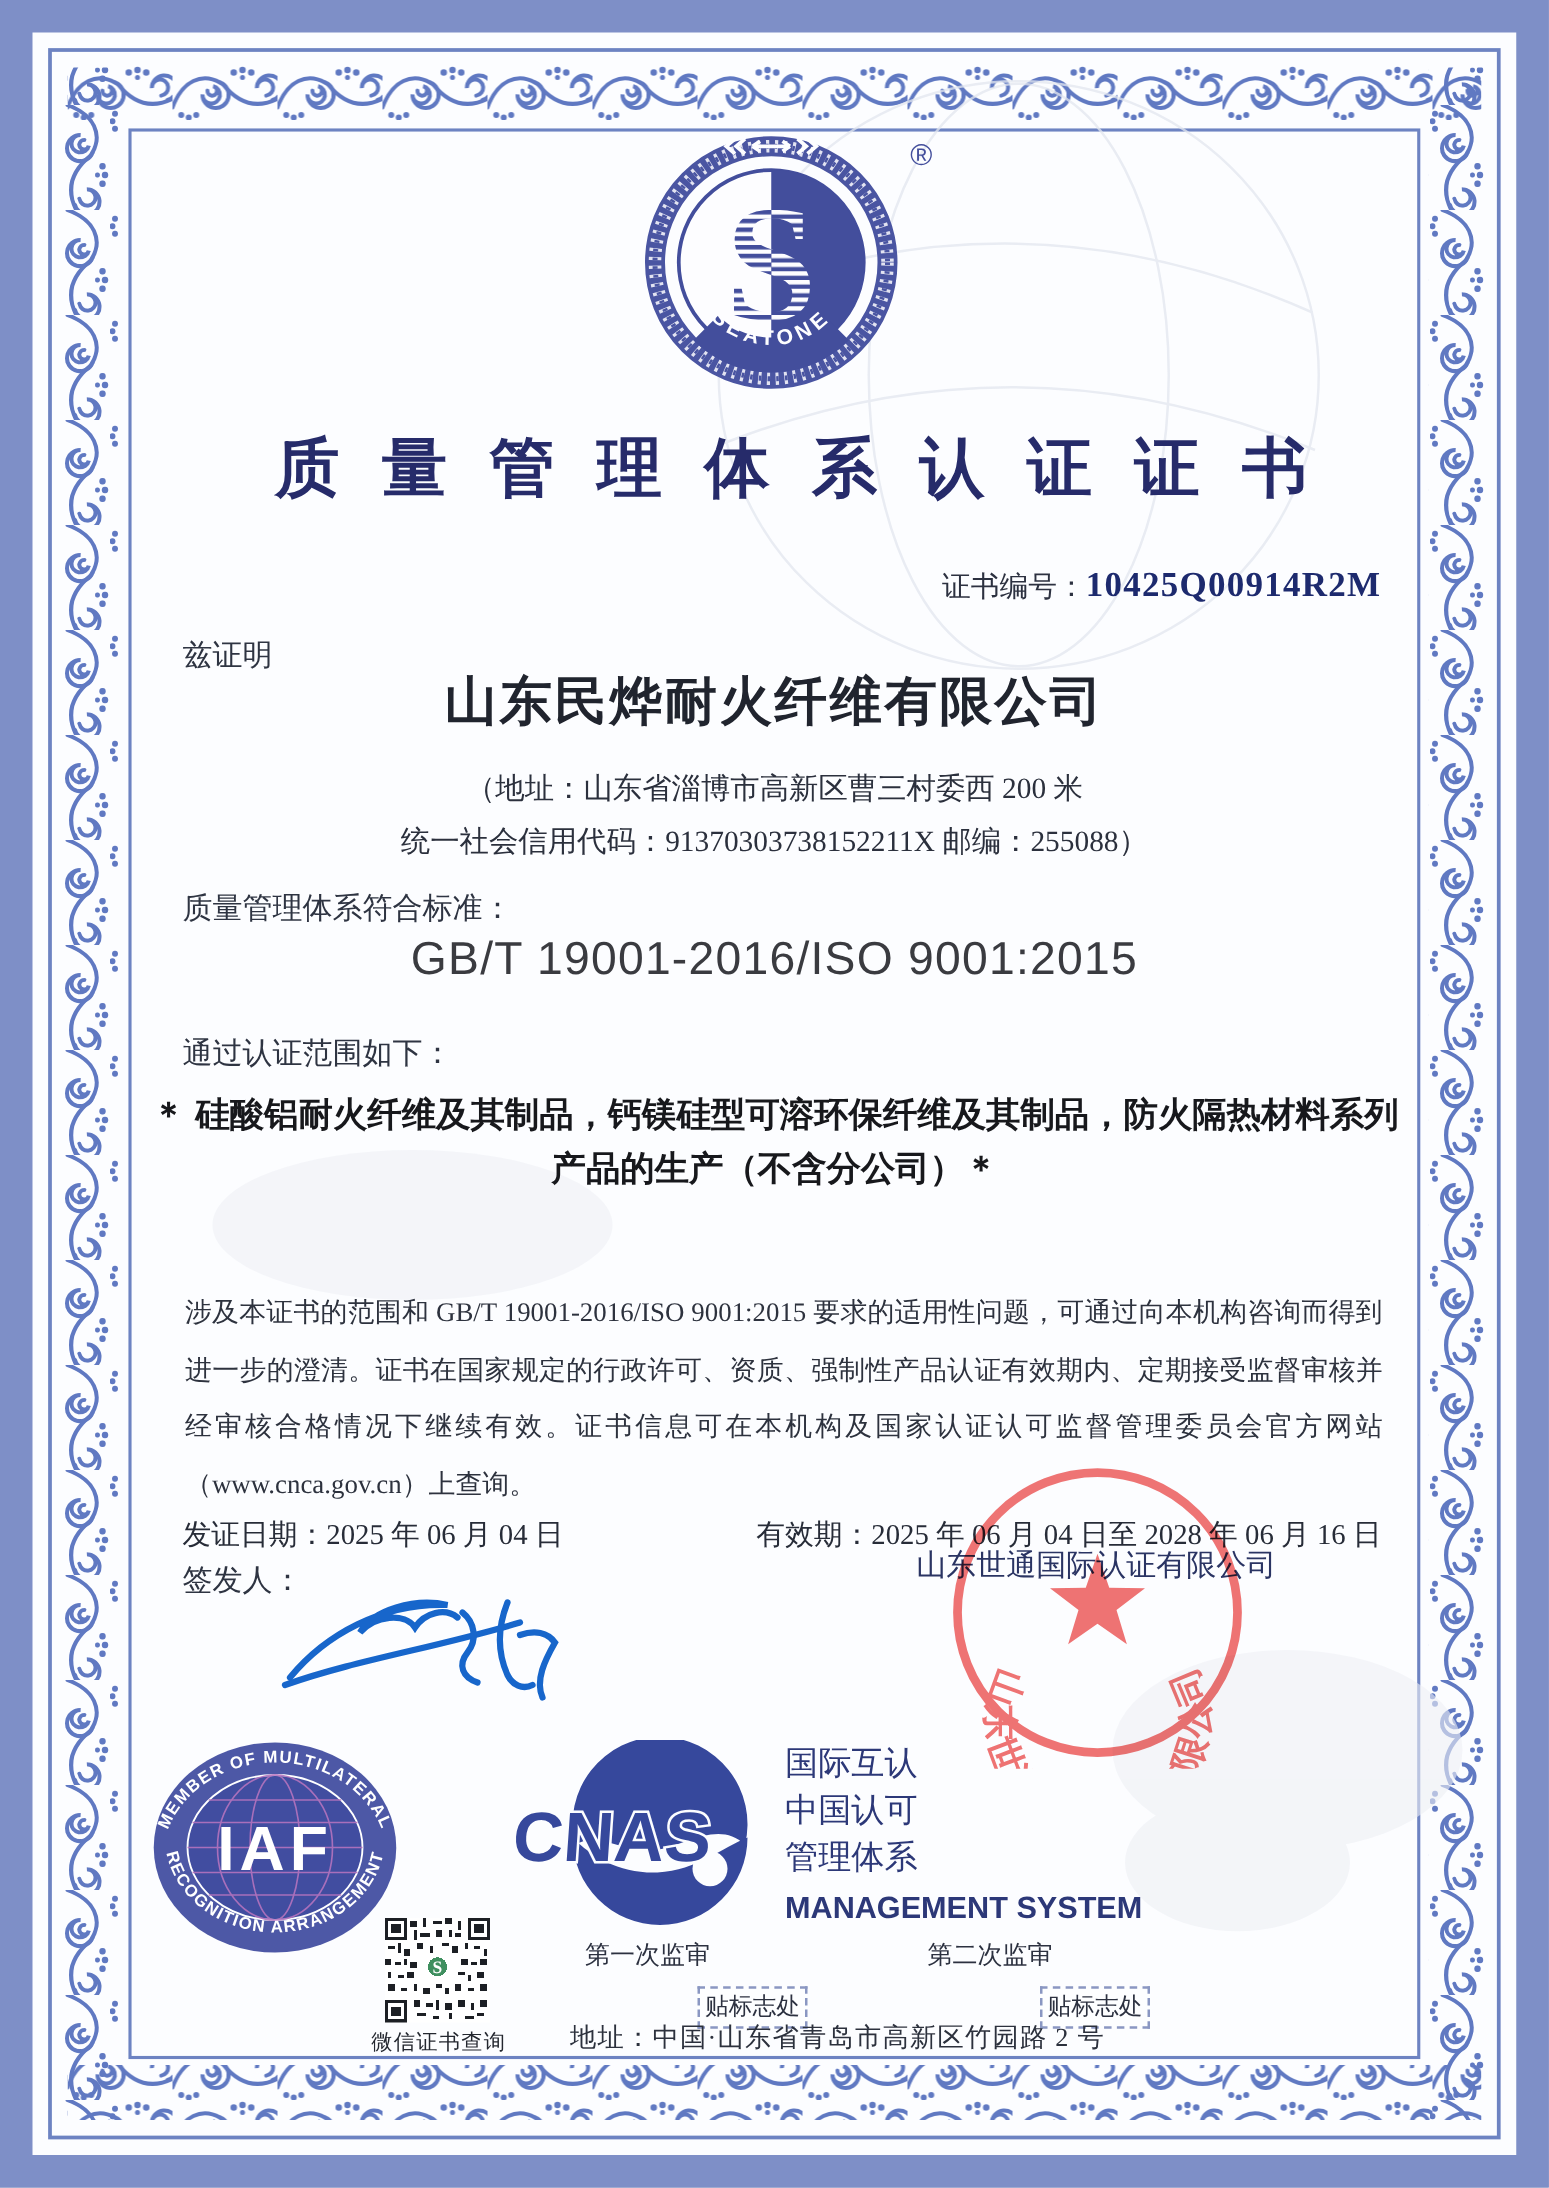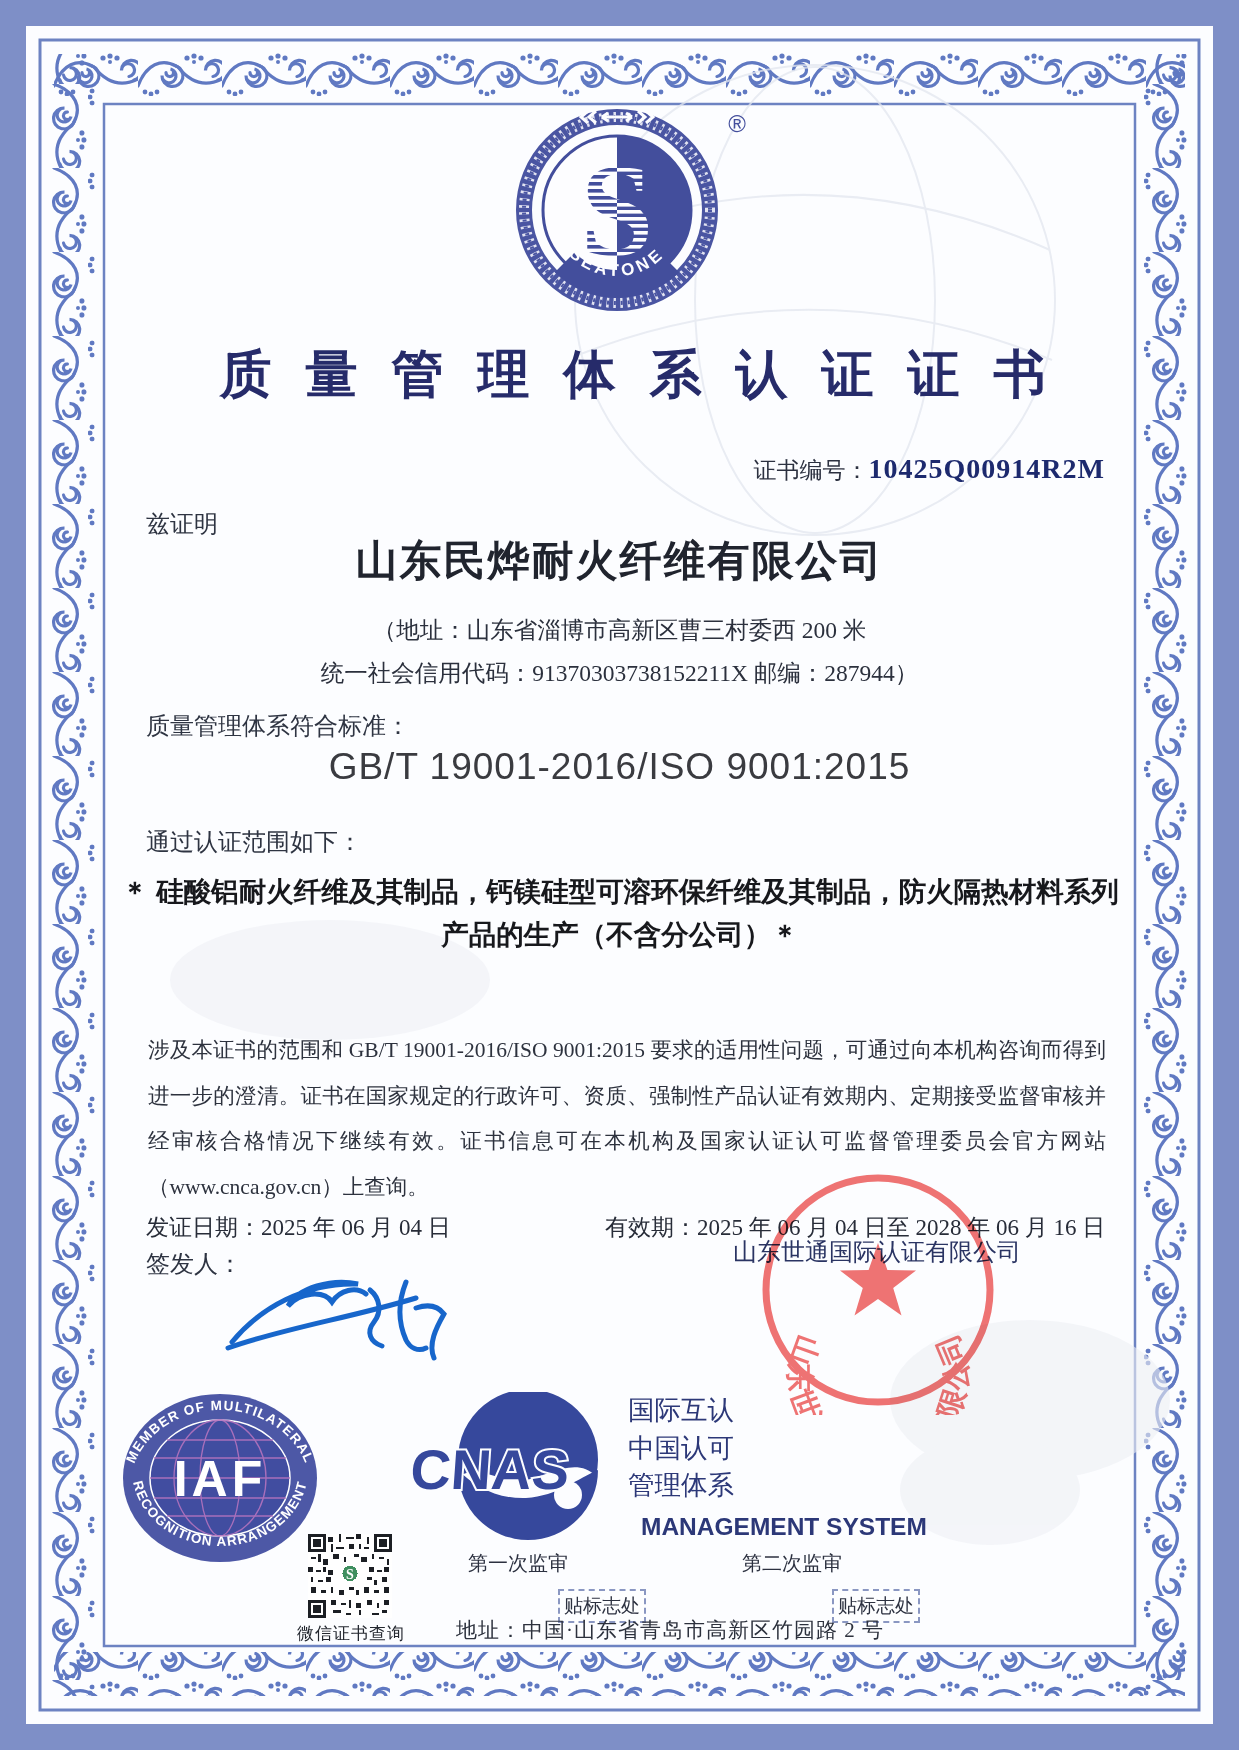--- a/index.html
+++ b/index.html
@@ -20,21 +20,21 @@
   .addr{font-size:23.5px;color:#2b303d;}
   .standard{font-size:37px;color:#3a3b40;letter-spacing:1px;
             font-family:"Liberation Sans","DejaVu Sans",sans-serif;}
   .scope{font-size:27.5px;font-weight:bold;color:#17181c;line-height:1.58;
          font-family:"Liberation Sans","DejaVu Sans",sans-serif;}
   .legal{font-size:21.5px;color:#2d323e;line-height:2.12;text-align:justify;}
   .dateline{font-size:23px;color:#272c38;margin-top:44px;}
   .issuer{font-size:24px;color:#2a3463;}
   .acc-zh{font-size:26.5px;color:#2c3878;line-height:1.42;}
   .acc-en{font-size:24.5px;font-weight:bold;color:#2c3878;line-height:1.3;
-          font-family:"Liberation Sans","DejaVu Sans",sans-serif;margin-left:13px;}
+          font-family:"Liberation Sans","DejaVu Sans",sans-serif;}
   .audit-label{font-size:20px;color:#2c3140;}
   .sticker-box{border:2px dashed #8a97c2;width:84px;height:30px;line-height:30px;
                text-align:center;font-size:19px;color:#2c3140;background:rgba(255,255,255,.4);margin-top:47px;}
   .bottom-line{font-size:21px;color:#2c313d;text-align:center;width:800px;}
   .qr-caption{font-size:17px;color:#23272f;text-align:center;width:130px;letter-spacing:1px;}
   .stamp-wrap{mix-blend-mode:multiply;opacity:.92;}
 </style>
 </head>
 <body>
 
@@ -141,21 +141,21 @@
 
     <div class="abs ctr title" style="top:240px;">质量管理体系认证证书</div>
 
     <div class="abs" style="top:353px;right:34px;">
       <span class="certno-label">证书编号：</span><span class="certno-num serif">10425Q00914R2M</span>
     </div>
 
     <div class="abs small-label" style="left:46px;top:408px;">兹证明</div>
     <div class="abs ctr company" style="top:433px;">山东民烨耐火纤维有限公司</div>
     <div class="abs ctr addr" style="top:514px;">（地址：山东省淄博市高新区曹三村委西 200 米</div>
-    <div class="abs ctr addr" style="top:557px;">统一社会信用代码：91370303738152211X 邮编：287944）</div>
+    <div class="abs ctr addr" style="top:557px;">统一社会信用代码：91370303738152211X 邮编：255088）</div>
 
     <div class="abs small-label" style="left:46px;top:610px;">质量管理体系符合标准：</div>
     <div class="abs ctr standard" style="top:646px;">GB/T 19001-2016/ISO 9001:2015</div>
 
     <div class="abs small-label" style="left:46px;top:726px;">通过认证范围如下：</div>
     <div class="abs scope" style="left:20px;top:770px;width:1000px;text-align:center;">＊ 硅酸铝耐火纤维及其制品，钙镁硅型可溶环保纤维及其制品，防火隔热材料系列产品的生产（不含分公司）＊</div>
 
     <div class="abs legal" style="left:48px;top:928px;width:958px;">涉及本证书的范围和 GB/T 19001-2016/ISO 9001:2015 要求的适用性问题，可通过向本机构咨询而得到进一步的澄清。证书在国家规定的行政许可、资质、强制性产品认证有效期内、定期接受监督审核并经审核合格情况下继续有效。证书信息可在本机构及国家认证认可监督管理委员会官方网站（www.cnca.gov.cn）上查询。</div>
 
     <div class="abs dateline" style="left:46px;top:1068px;">

